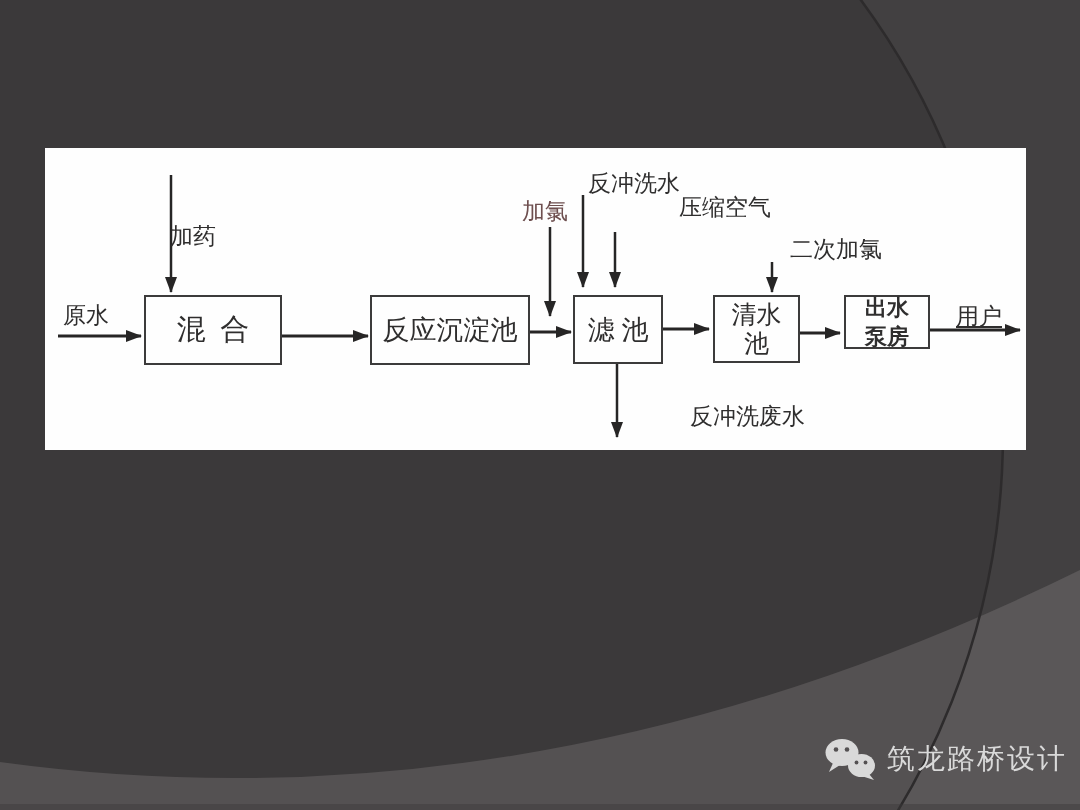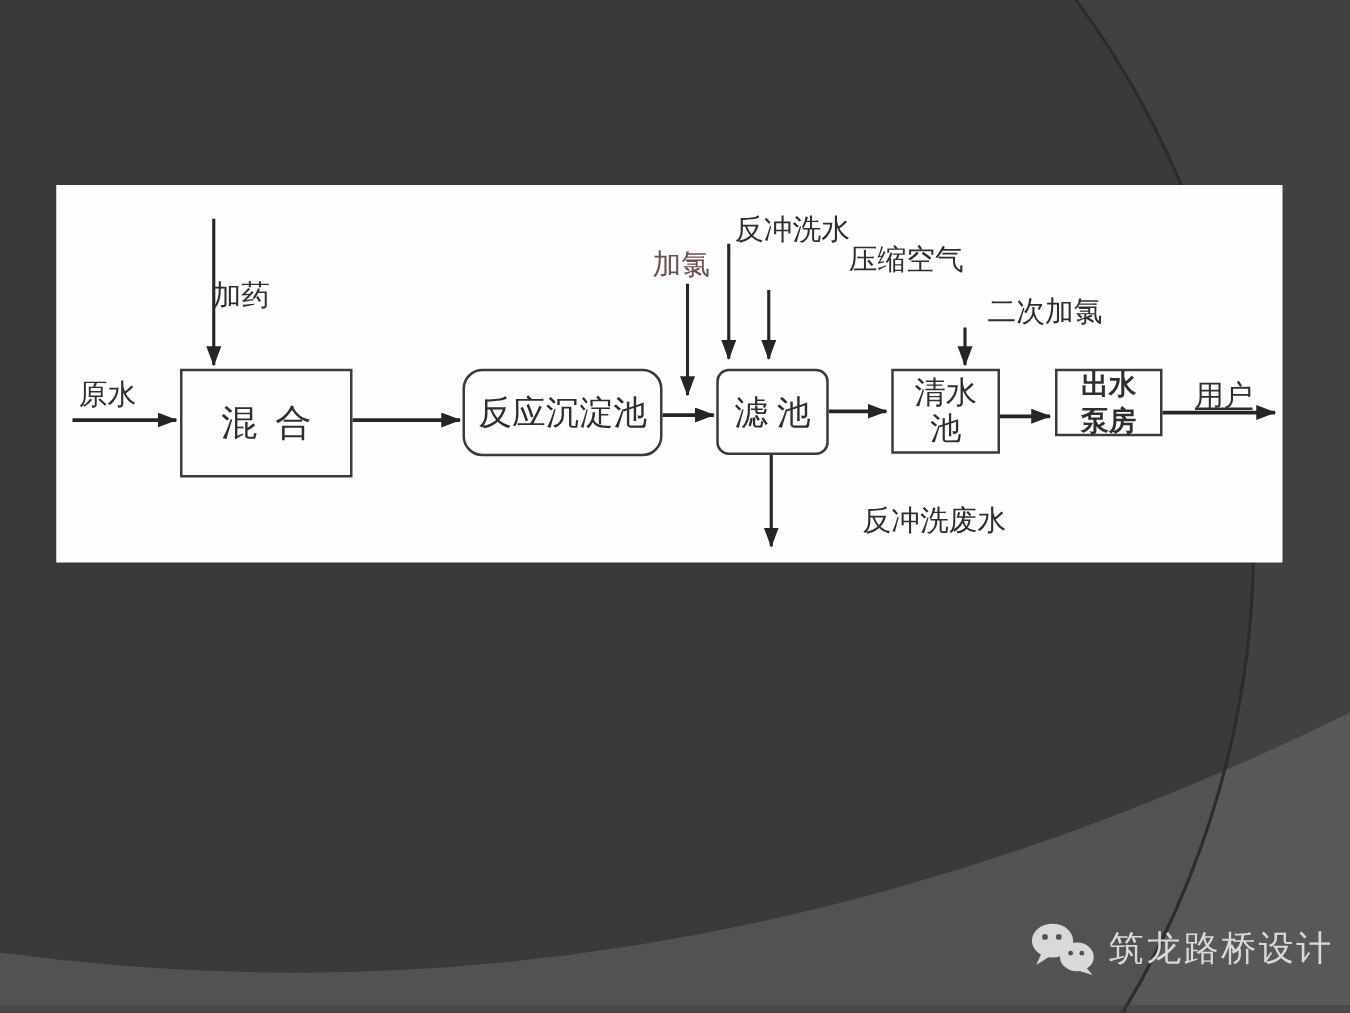--- a/index.html
+++ b/index.html
@@ -27,23 +27,23 @@
     position:absolute;left:45px;top:148px;width:981px;height:302px;
     background:var(--panel);
   }
   .arrows{position:absolute;left:0;top:0;}
   .fbox{
     position:absolute;border:2px solid #3c3b3b;color:var(--ink);
     display:flex;align-items:center;justify-content:center;
     flex-direction:column;text-align:center;background:transparent;
   }
   .fbox span{white-space:pre;}
-  .box-mixing{left:99px;top:147px;width:138px;height:87px;font-size:29px;}
-  .box-reaction{left:325px;top:147px;width:160px;height:70px;font-size:27px;border-radius:16px;}
-  .box-filter{left:528px;top:147px;width:90px;height:69px;font-size:27px;border-radius:10px;}
+  .box-mixing{left:99px;top:147px;width:138px;height:70px;font-size:29px;}
+  .box-reaction{left:325px;top:147px;width:160px;height:70px;font-size:27px;}
+  .box-filter{left:528px;top:147px;width:90px;height:69px;font-size:27px;}
   .box-clear{left:668px;top:147px;width:87px;height:68px;font-size:25px;line-height:29px;}
   .box-outlet{left:799px;top:147px;width:86px;height:54px;font-size:22px;line-height:29px;font-weight:bold;}
   .lbl{
     position:absolute;font-size:23px;color:var(--ink);white-space:nowrap;
   }
   .lbl-raw{left:18px;top:152px;}
   .lbl-dosing{left:125px;top:73px;font-family:Liberation Mono, monospace;}
   .lbl-chlor{left:477px;top:48px;color:var(--chlor-color);}
   .lbl-backwash{left:543px;top:20px;}
   .lbl-air{left:590px;top:44px;margin-left:44px;}

